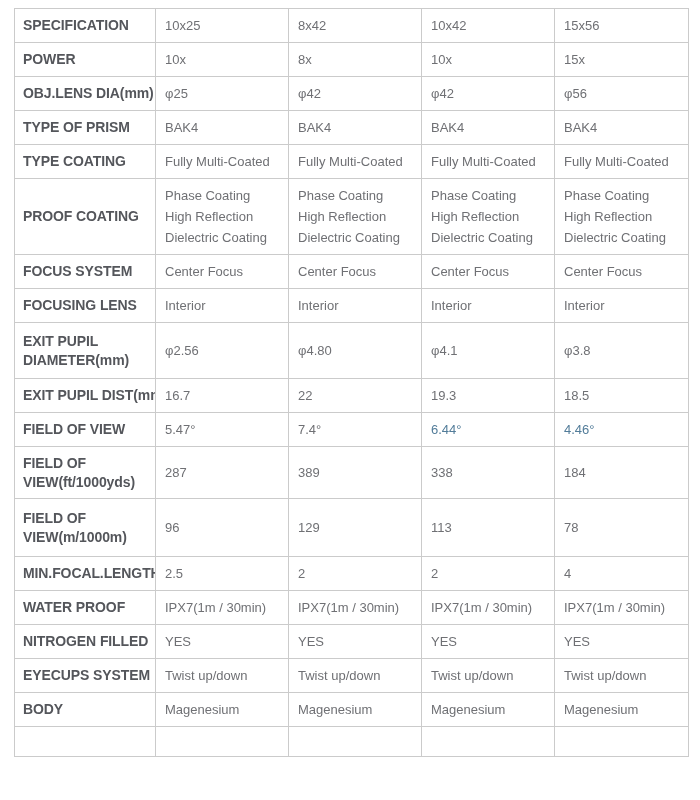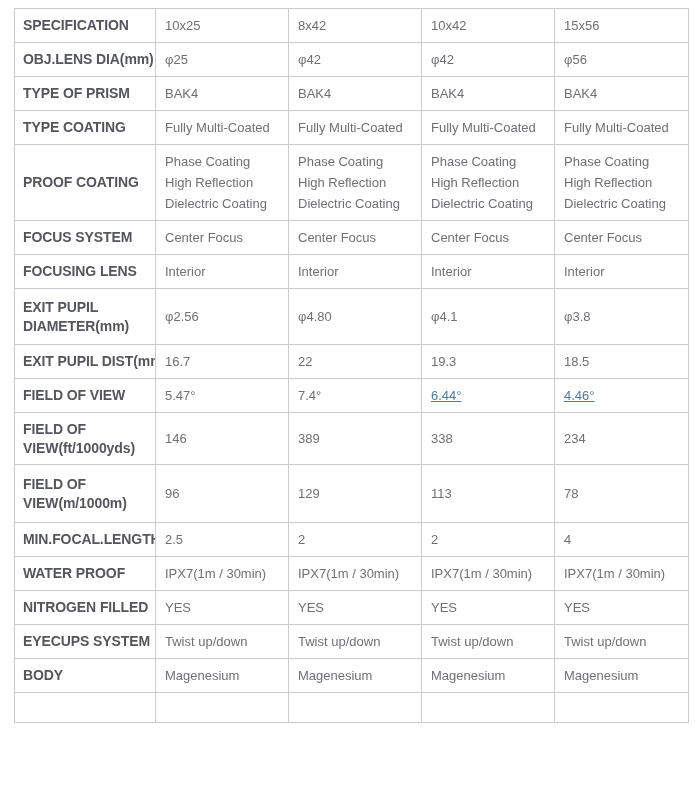--- a/index.html
+++ b/index.html
@@ -42,21 +42,20 @@
     letter-spacing: -0.1px;
   }
   td.val {
     color: var(--value-text, #6f7074);
     font-size: 13px;
     line-height: 21px;
     padding: 2px 4px 2px 9px;
   }
   td.val.blue {
     color: var(--accent-blue, #527c99);
-    text-decoration: underline;
   }
   tr { height: 34px; }
   tr.h76 { height: 76px; }
   tr.h56 { height: 56px; }
   tr.h52 { height: 52px; }
   tr.h58 { height: 58px; }
   tr.partial { height: 30px; }
 </style>
 </head>
 <body style="background: rgb(255, 255, 255);">
@@ -72,20 +71,27 @@
     </colgroup>
     <tbody>
       <tr>
         <td class="lbl">SPECIFICATION</td>
         <td class="val">10x25</td>
         <td class="val">8x42</td>
         <td class="val">10x42</td>
         <td class="val">15x56</td>
       </tr>
       <tr>
+        <td class="lbl">POWER</td>
+        <td class="val">10x</td>
+        <td class="val">8x</td>
+        <td class="val">10x</td>
+        <td class="val">15x</td>
+      </tr>
+      <tr>
         <td class="lbl">OBJ.LENS DIA(mm)</td>
         <td class="val">φ25</td>
         <td class="val">φ42</td>
         <td class="val">φ42</td>
         <td class="val">φ56</td>
       </tr>
       <tr>
         <td class="lbl">TYPE OF PRISM</td>
         <td class="val">BAK4</td>
         <td class="val">BAK4</td>
@@ -146,24 +152,24 @@
       <tr>
         <td class="lbl">FIELD OF VIEW</td>
         <td class="val">5.47°</td>
         <td class="val">7.4°</td>
         <td class="val blue">6.44°</td>
         <td class="val blue">4.46°</td>
       </tr>
       <tr class="h52">
         <td class="lbl">FIELD OF
 VIEW(ft/1000yds)</td>
-        <td class="val">146</td>
+        <td class="val">287</td>
         <td class="val">389</td>
         <td class="val">338</td>
-        <td class="val">234</td>
+        <td class="val">184</td>
       </tr>
       <tr class="h58">
         <td class="lbl">FIELD OF
 VIEW(m/1000m)</td>
         <td class="val">96</td>
         <td class="val">129</td>
         <td class="val">113</td>
         <td class="val">78</td>
       </tr>
       <tr>

